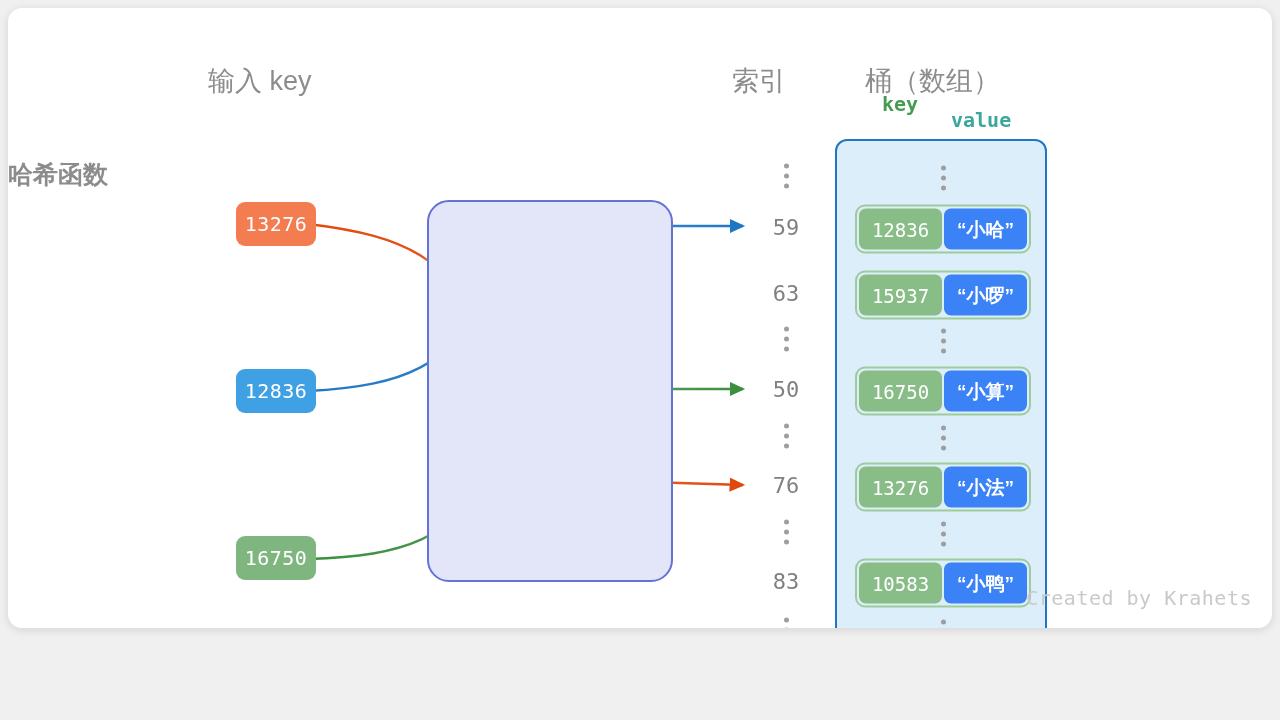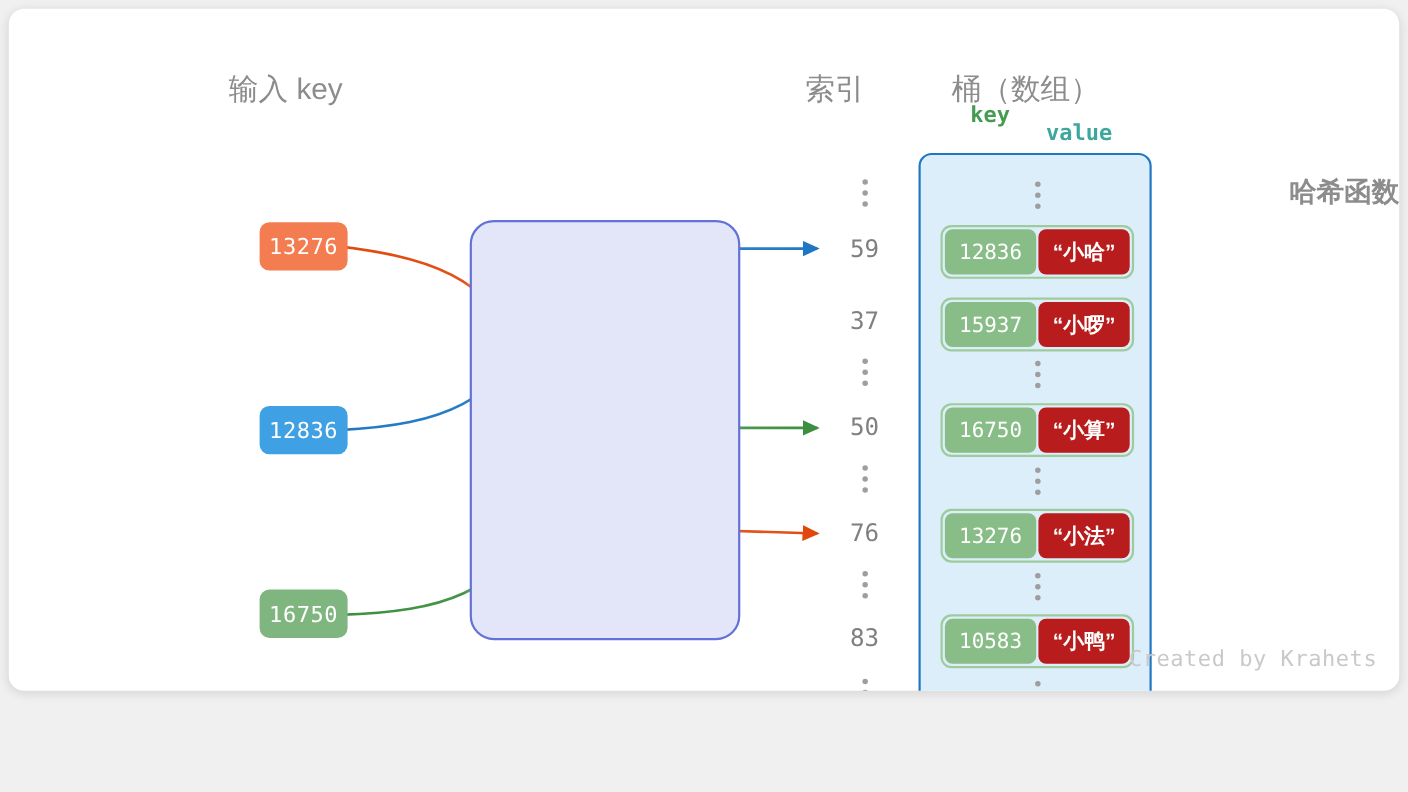--- a/index.html
+++ b/index.html
@@ -74,21 +74,21 @@
     height: 382px;
     background: #e3e6f8;
     border: 2px solid #6272d6;
     border-radius: 22px;
     box-sizing: border-box;
   }
   #hash-title {
     position: absolute;
     left: 0; right: 0;
     top: 150px;
-    text-align: right;
+    text-align: left;
     color: #8c8c8c;
     font-size: 25px;
     font-weight: 700;
     z-index: 3;
   }
   #hash-formula {
     position: absolute;
     left: 0; right: 0;
     top: 193px;
     text-align: center;
@@ -171,21 +171,21 @@
     align-items: center;
     justify-content: center;
     font-size: 19px;
     white-space: nowrap;
   }
   .cell-key {
     background: #89bd88;
     font-family: "DejaVu Sans Mono", "Liberation Mono", monospace;
   }
   .cell-val {
-    background: #b91c1c;
+    background: #3b82f6;
     font-weight: 700;
     font-size: 19px;
   }
   .bucket-dots {
     position: absolute;
     left: 0; width: 212px;
     text-align: center;
     transform: translateY(-50%);
   }
 
@@ -258,21 +258,21 @@
   <div class="key-chip" id="chip-0">13276</div>
   <div class="key-chip" id="chip-1">12836</div>
   <div class="key-chip" id="chip-2">16750</div>
 
   <div id="hash-box"></div>
   <div id="hash-title">哈希函数</div>
 
   <div id="index-column">
     <div class="index-dots" style="top:170px"><span class="vdots"><i></i><i></i><i></i></span></div>
     <div class="index-label" style="top:219px">59</div>
-    <div class="index-label" style="top:285px">37</div>
+    <div class="index-label" style="top:285px">63</div>
     <div class="index-dots" style="top:333px"><span class="vdots"><i></i><i></i><i></i></span></div>
     <div class="index-label" style="top:381px">50</div>
     <div class="index-dots" style="top:430px"><span class="vdots"><i></i><i></i><i></i></span></div>
     <div class="index-label" style="top:477px">76</div>
     <div class="index-dots" style="top:526px"><span class="vdots"><i></i><i></i><i></i></span></div>
     <div class="index-label" style="top:573px">83</div>
     <div class="index-dots" style="top:624px"><span class="vdots"><i></i><i></i><i></i></span></div>
   </div>
 
   <div id="bucket-box">

